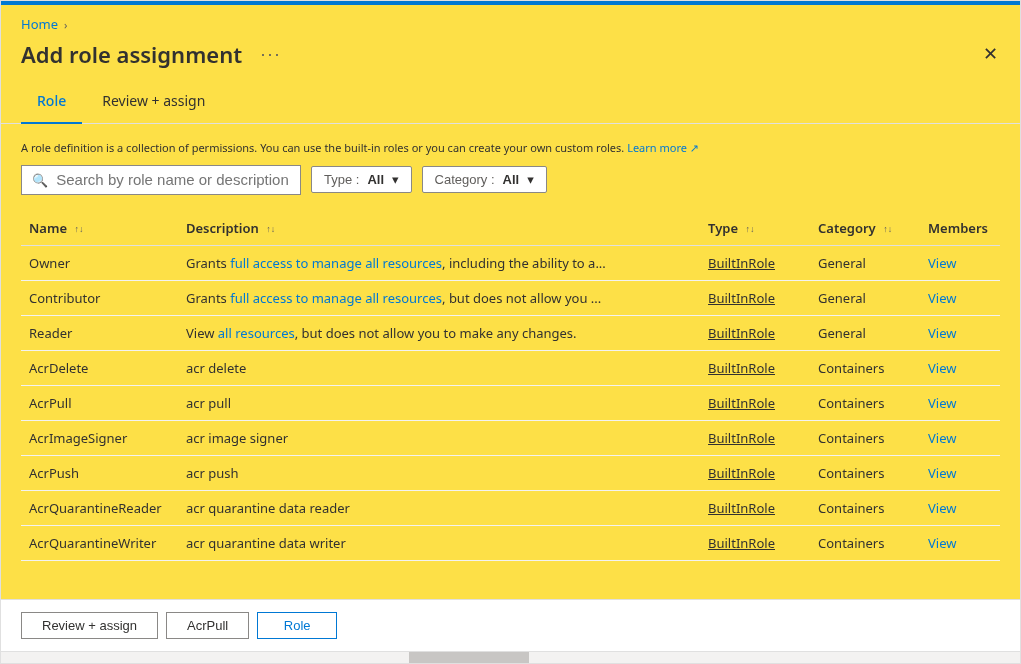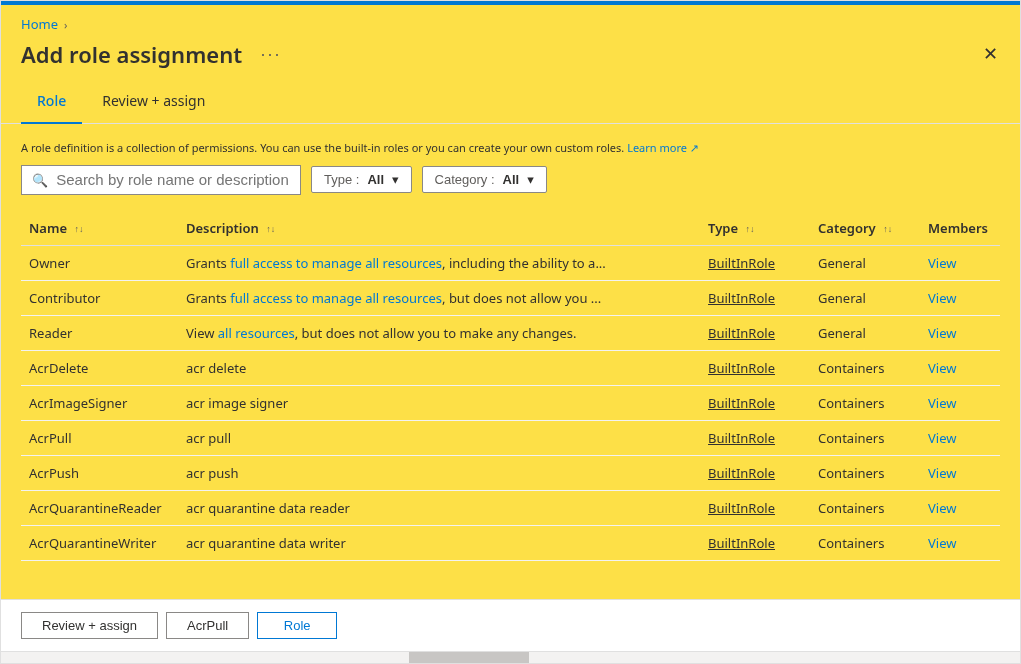--- a/index.html
+++ b/index.html
@@ -331,29 +331,29 @@
               <td class="col-details"><a href="#" class="view-link">View</a></td>
             </tr>
             <tr>
               <td class="col-name"><span>AcrDelete</span></td>
               <td class="col-desc">acr delete</td>
               <td class="col-type">BuiltInRole</td>
               <td class="col-category">Containers</td>
               <td class="col-details"><a href="#" class="view-link">View</a></td>
             </tr>
             <tr>
+              <td class="col-name"><span>AcrPull</span></td>
+              <td class="col-desc">acr pull</td>
+              <td class="col-type">BuiltInRole</td>
+              <td class="col-category">Containers</td>
+              <td class="col-details"><a href="#" class="view-link">View</a></td>
+            </tr>
+            <tr>
               <td class="col-name"><span>AcrImageSigner</span></td>
               <td class="col-desc">acr image signer</td>
-              <td class="col-type">BuiltInRole</td>
-              <td class="col-category">Containers</td>
-              <td class="col-details"><a href="#" class="view-link">View</a></td>
-            </tr>
-            <tr>
-              <td class="col-name"><span>AcrPull</span></td>
-              <td class="col-desc">acr pull</td>
               <td class="col-type">BuiltInRole</td>
               <td class="col-category">Containers</td>
               <td class="col-details"><a href="#" class="view-link">View</a></td>
             </tr>
             <tr>
               <td class="col-name"><span>AcrPush</span></td>
               <td class="col-desc">acr push</td>
               <td class="col-type">BuiltInRole</td>
               <td class="col-category">Containers</td>
               <td class="col-details"><a href="#" class="view-link">View</a></td>

